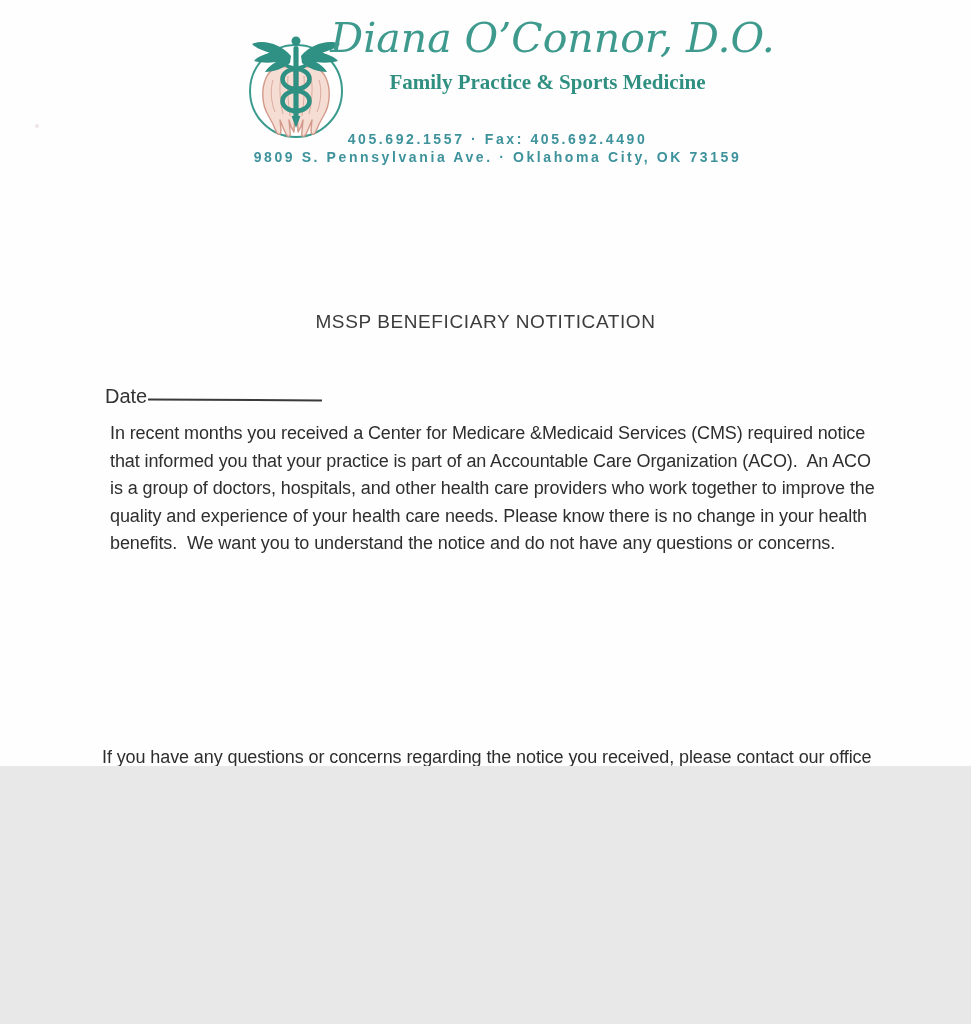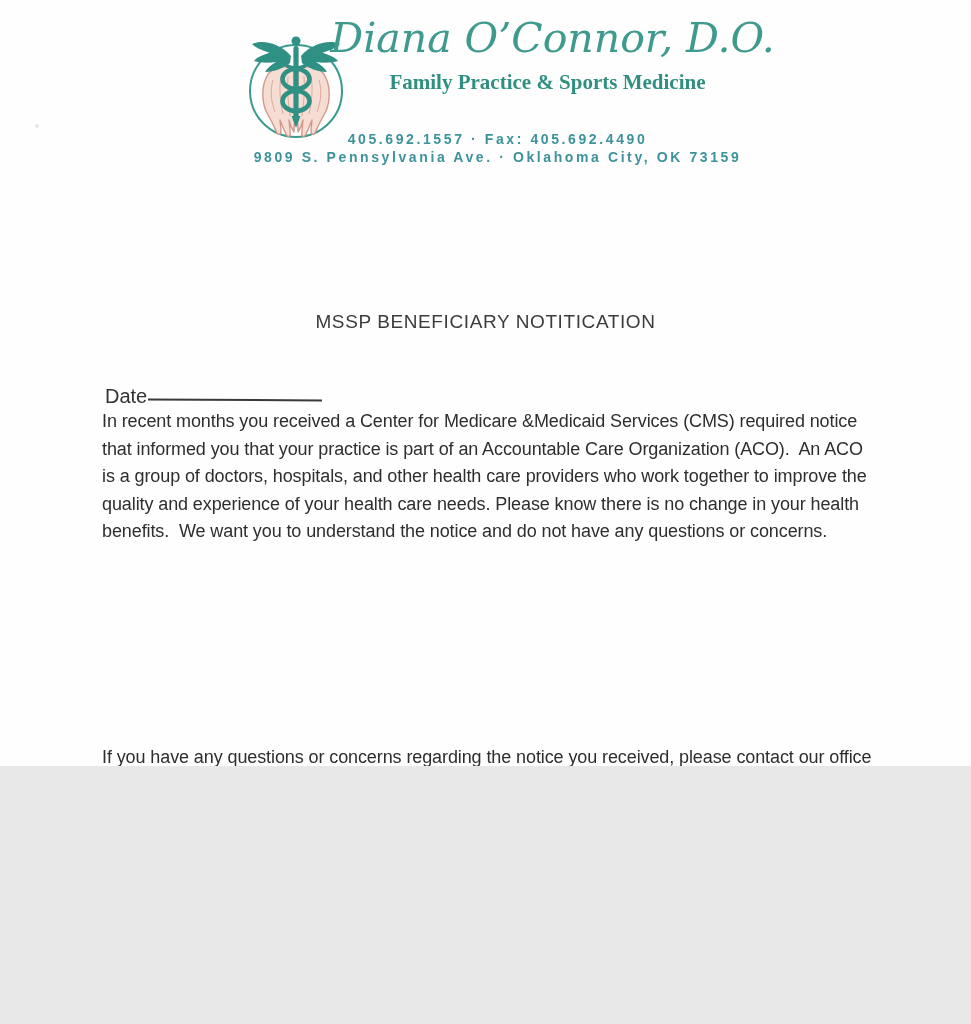--- a/index.html
+++ b/index.html
@@ -80,21 +80,21 @@
     transform:translateY(-2px) rotate(0.25deg);
   }
   .para {
     position:absolute; left:102px; width:772px;
     font-size:18px;
     line-height:27.6px;
     color:#2e2e2e;
     white-space:pre-wrap;
     letter-spacing:-0.1px;
   }
-  .para-1 { top:408px; }
+  .para-1 { top:420px;margin-left:8px; }
   .para-2 { top:612px; }
   .para-3 { top:744px; }
   .closing   { position:absolute; left:102px; top:854px; font-size:18px; color:#6d28d9; }
   .signature { position:absolute; left:102px; top:893px; font-size:12px; color:#2e2e2e; }
 
   
   .speck { position:absolute; left:35px; top:124px; width:4px; height:4px;
            border-radius:50%; background:#efe4e6; }
 </style>
 </head>

